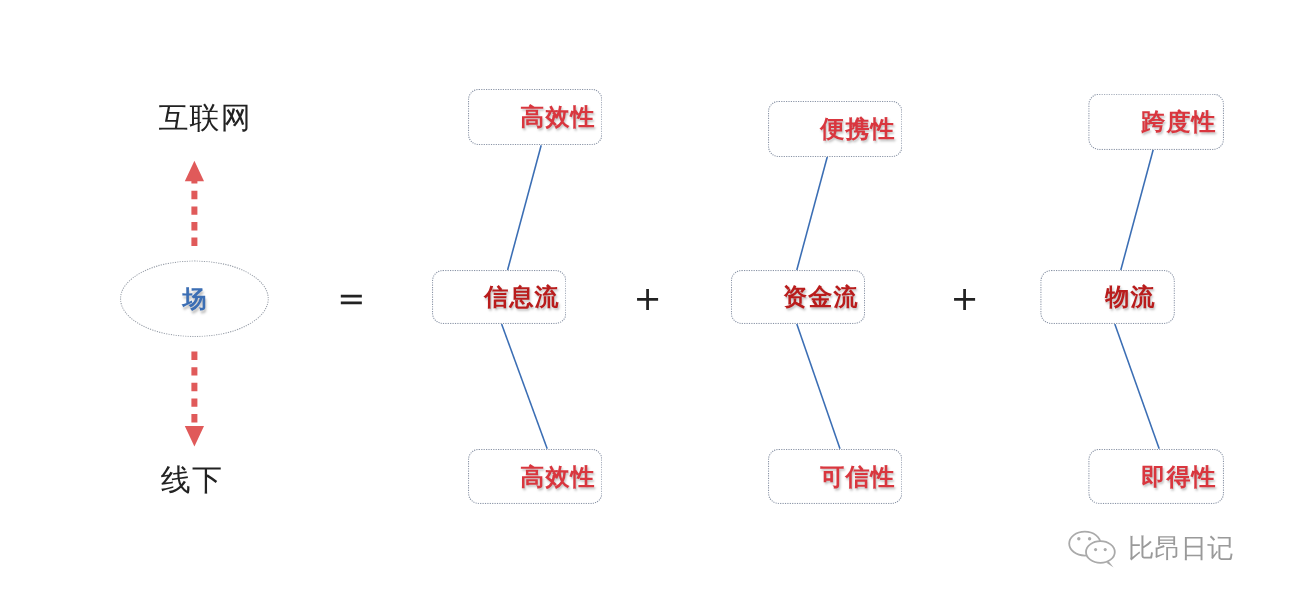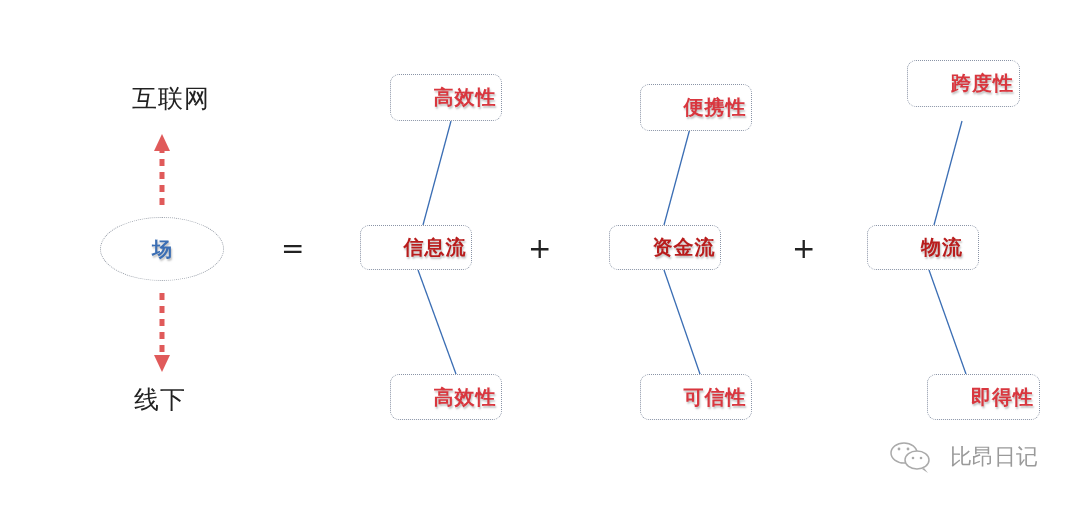--- a/index.html
+++ b/index.html
@@ -10,21 +10,21 @@
   .box { position:absolute; box-sizing:border-box; border:1.5px dotted #8a94a6;
          border-radius:9px; background:#fff; display:flex; align-items:center; justify-content:center;
          font-size:20px; font-weight:bold; letter-spacing:1px;padding-left:38px; }
   .box.red { color:#d9363e; text-shadow:1px 2px 2px rgba(0,0,0,0.25); }
   .box.blue { color:#b91c1c; text-shadow:1px 2px 2px rgba(0,0,0,0.25); }
   .ellipse { position:absolute; box-sizing:border-box; border:1.5px dotted #9aa0aa; border-radius:50%;
              display:flex; align-items:center; justify-content:center; color:#3b6eb4; font-weight:bold;
              font-size:20px; text-shadow:1px 2px 2px rgba(0,0,0,0.25); }
   .op { position:absolute; font-size:28px; color:#222; }
   svg.lines { position:absolute; left:0; top:0; }
-  .wm { position:absolute; display:flex; align-items:center; gap:16px; color:#9a9a9a; font-size:22px; }
+  .wm { position:absolute; display:flex; align-items:center; gap:6px; color:#9a9a9a; font-size:22px; }
 </style>
 </head>
 <body>
 
 <svg class="lines" width="1080" height="505">
 
   <g>
     <line x1="162" y1="205" x2="162" y2="150" stroke="#e05a5a" stroke-width="5" stroke-dasharray="7,6"></line>
     <polygon points="162,134 154,151 170,151" fill="#e05a5a"></polygon>
   </g>
@@ -52,23 +52,23 @@
 <div class="op" style="left:792px;top:232px;">+</div>
 
 <div class="box red" style="left:390px;top:74px;width:112px;height:47px;">高效性</div>
 <div class="box blue" style="left:360px;top:225px;width:112px;height:45px;">信息流</div>
 <div class="box red" style="left:390px;top:374px;width:112px;height:46px;">高效性</div>
 
 <div class="box red" style="left:640px;top:84px;width:112px;height:47px;">便携性</div>
 <div class="box blue" style="left:609px;top:225px;width:112px;height:45px;">资金流</div>
 <div class="box red" style="left:640px;top:374px;width:112px;height:46px;">可信性</div>
 
-<div class="box red" style="left:907px;top:60px;width:113px;height:47px;">跨度性</div>
+<div class="box red" style="left:907px;top:78px;width:113px;height:47px;">跨度性</div>
 <div class="box blue" style="left:867px;top:225px;width:112px;height:45px;">物流</div>
-<div class="box red" style="left:907px;top:374px;width:113px;height:46px;margin-left:20px;">即得性</div>
+<div class="box red" style="left:907px;top:374px;width:113px;height:46px;">即得性</div>
 
 <div class="wm" style="left:888px;top:440px;">
   <svg width="46" height="34" viewBox="0 0 46 34">
     <ellipse cx="16" cy="13" rx="13" ry="10" fill="none" stroke="#aaa" stroke-width="1.5"></ellipse>
     <ellipse cx="29" cy="20" rx="12" ry="9" fill="#fff" stroke="#aaa" stroke-width="1.5"></ellipse>
     <circle cx="11" cy="9" r="1.4" fill="#aaa"></circle>
       <circle cx="20" cy="9" r="1.4" fill="#aaa"></circle>
     <circle cx="25" cy="18" r="1.3" fill="#aaa"></circle>
       <circle cx="33" cy="18" r="1.3" fill="#aaa"></circle>
     <polygon points="36,28 40,33 34,29" fill="#aaa"></polygon>

